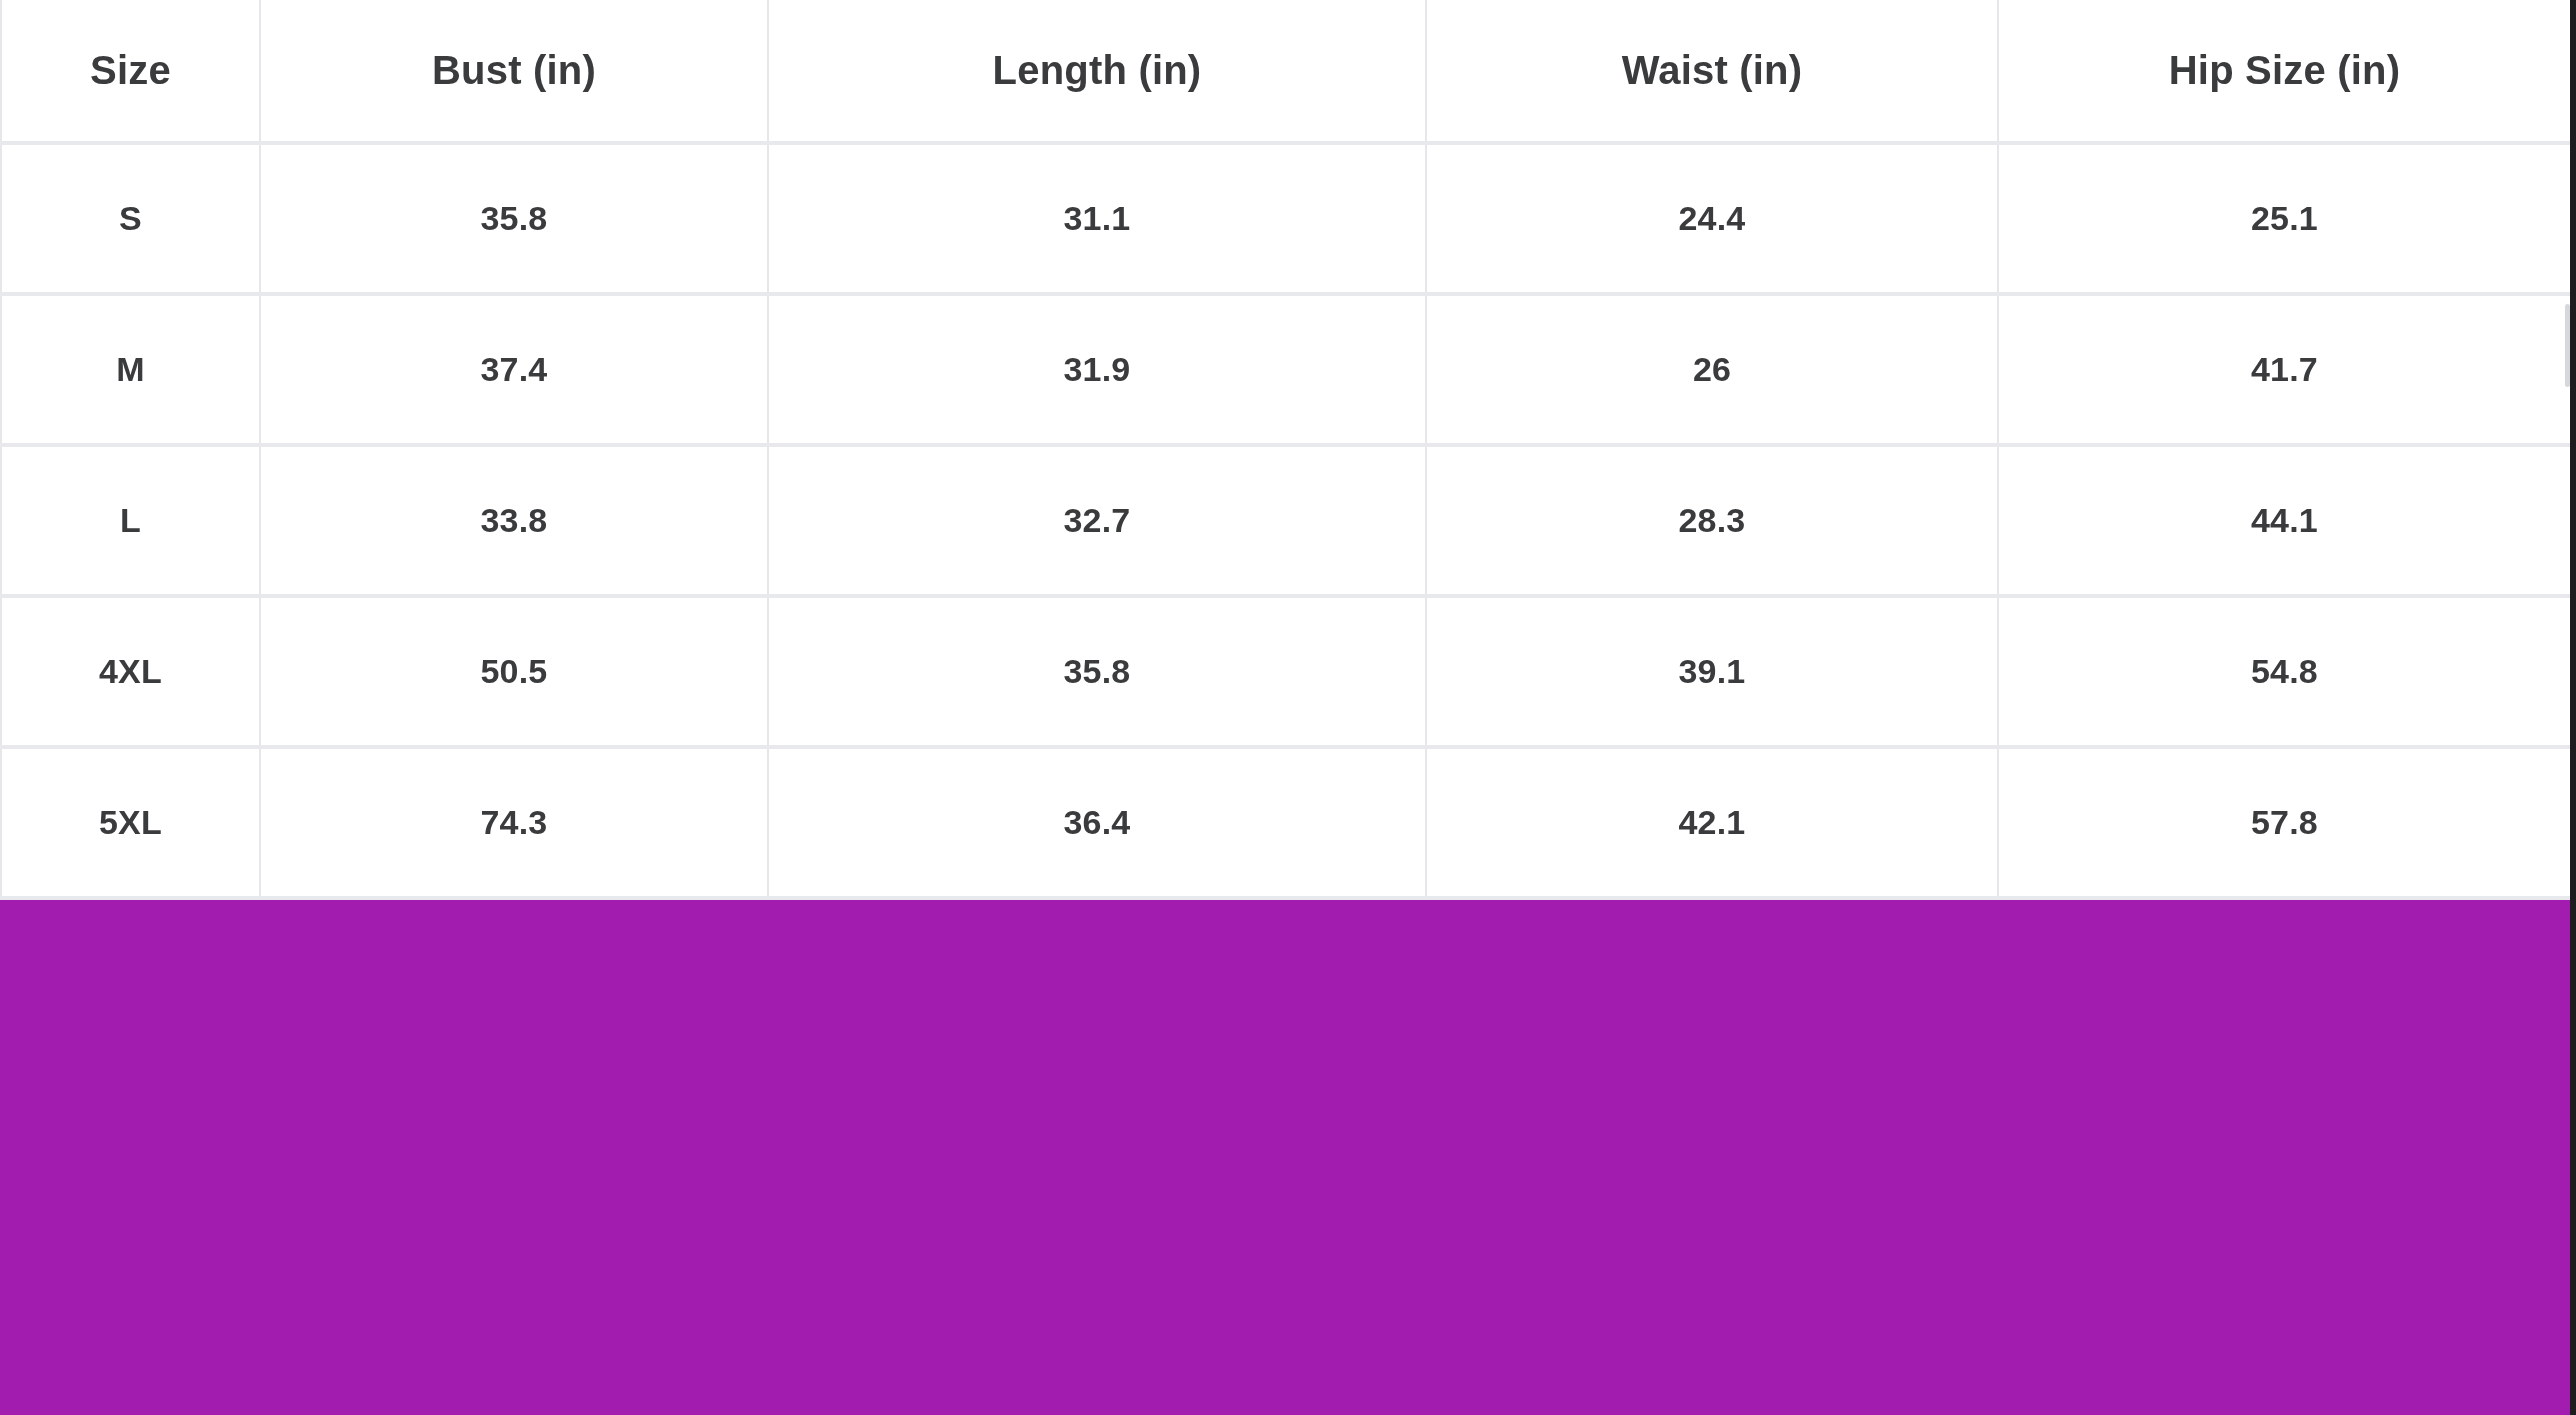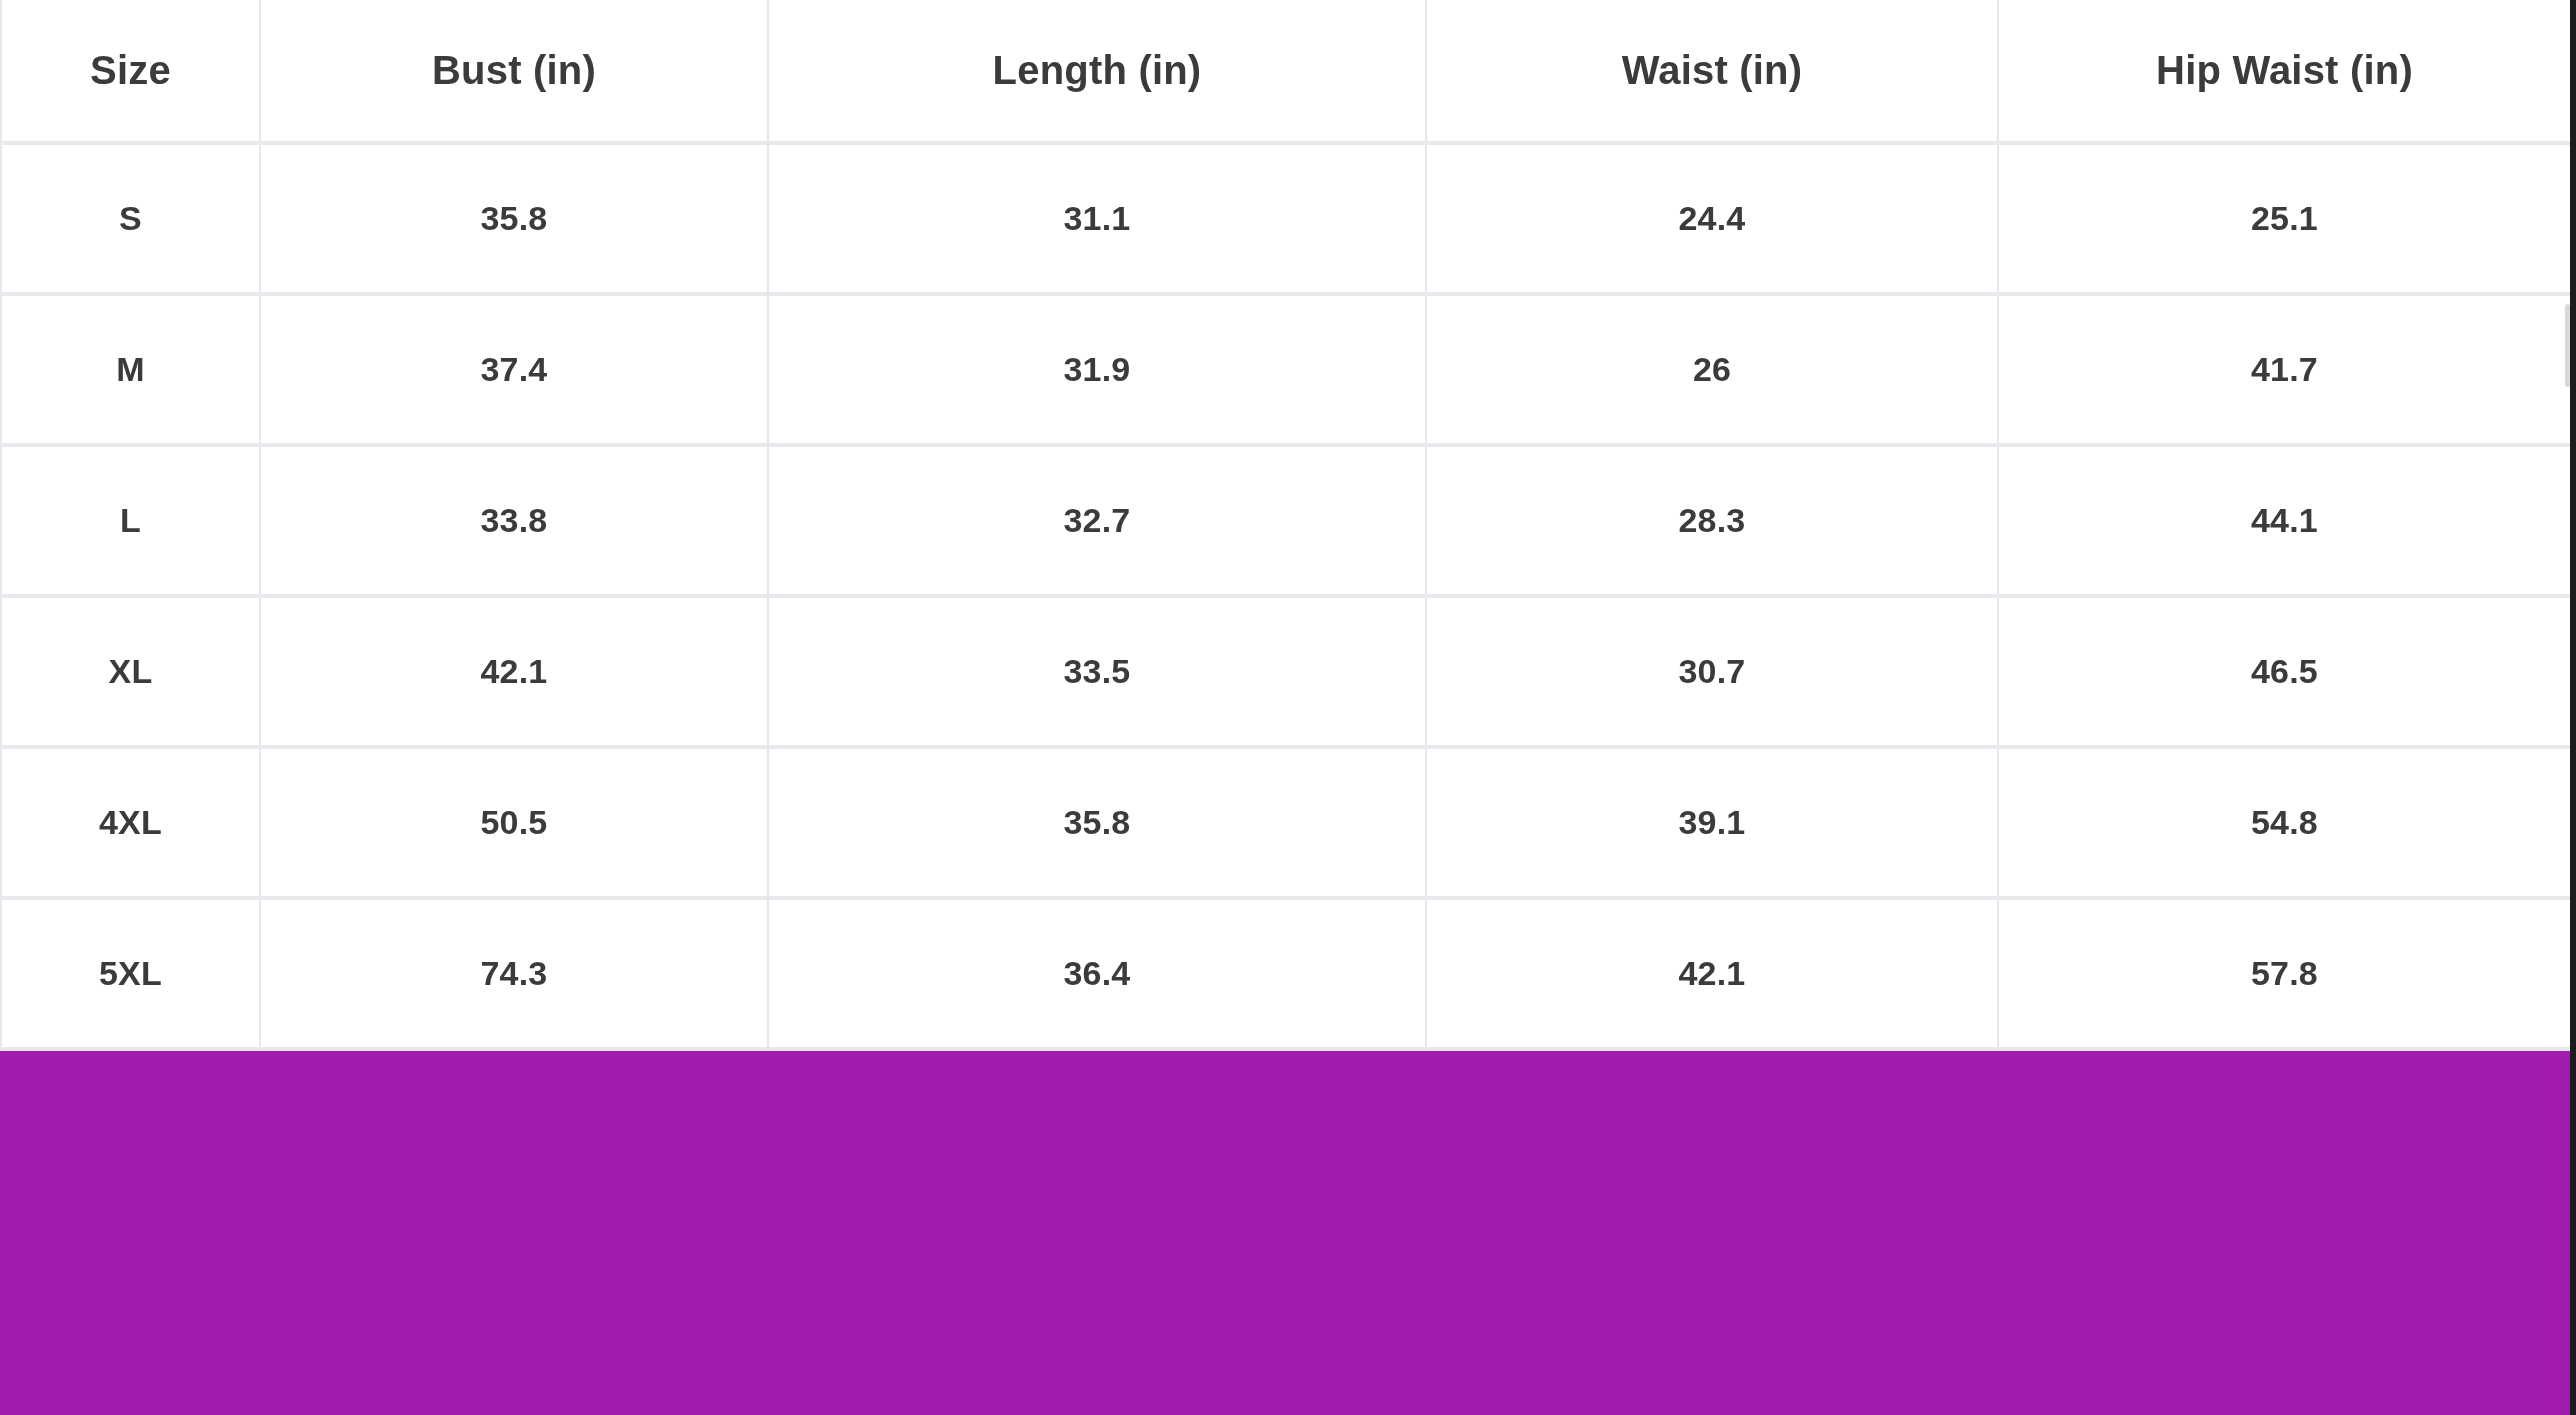--- a/index.html
+++ b/index.html
@@ -107,21 +107,21 @@
       <col class="c-waist">
       <col class="c-hip">
     </colgroup>
 
     <thead>
       <tr>
         <th>Size</th>
         <th>Bust (in)</th>
         <th>Length (in)</th>
         <th>Waist (in)</th>
-        <th>Hip Waist (in)</th>
+        <th>Hip Size (in)</th>
       </tr>
     </thead>
 
     <tbody>
       <tr>
         <td class="cell-size">S</td>
         <td>35.8</td>
         <td>31.1</td>
         <td>24.4</td>
         <td>25.1</td>
@@ -134,27 +134,20 @@
         <td>41.7</td>
       </tr>
       <tr>
         <td class="cell-size">L</td>
         <td>33.8</td>
         <td>32.7</td>
         <td>28.3</td>
         <td>44.1</td>
       </tr>
       <tr>
-        <td class="cell-size">XL</td>
-        <td>42.1</td>
-        <td>33.5</td>
-        <td>30.7</td>
-        <td>46.5</td>
-      </tr>
-      <tr>
         <td class="cell-size">4XL</td>
         <td>50.5</td>
         <td>35.8</td>
         <td>39.1</td>
         <td>54.8</td>
       </tr>
       <tr>
         <td class="cell-size">5XL</td>
         <td>74.3</td>
         <td>36.4</td>

